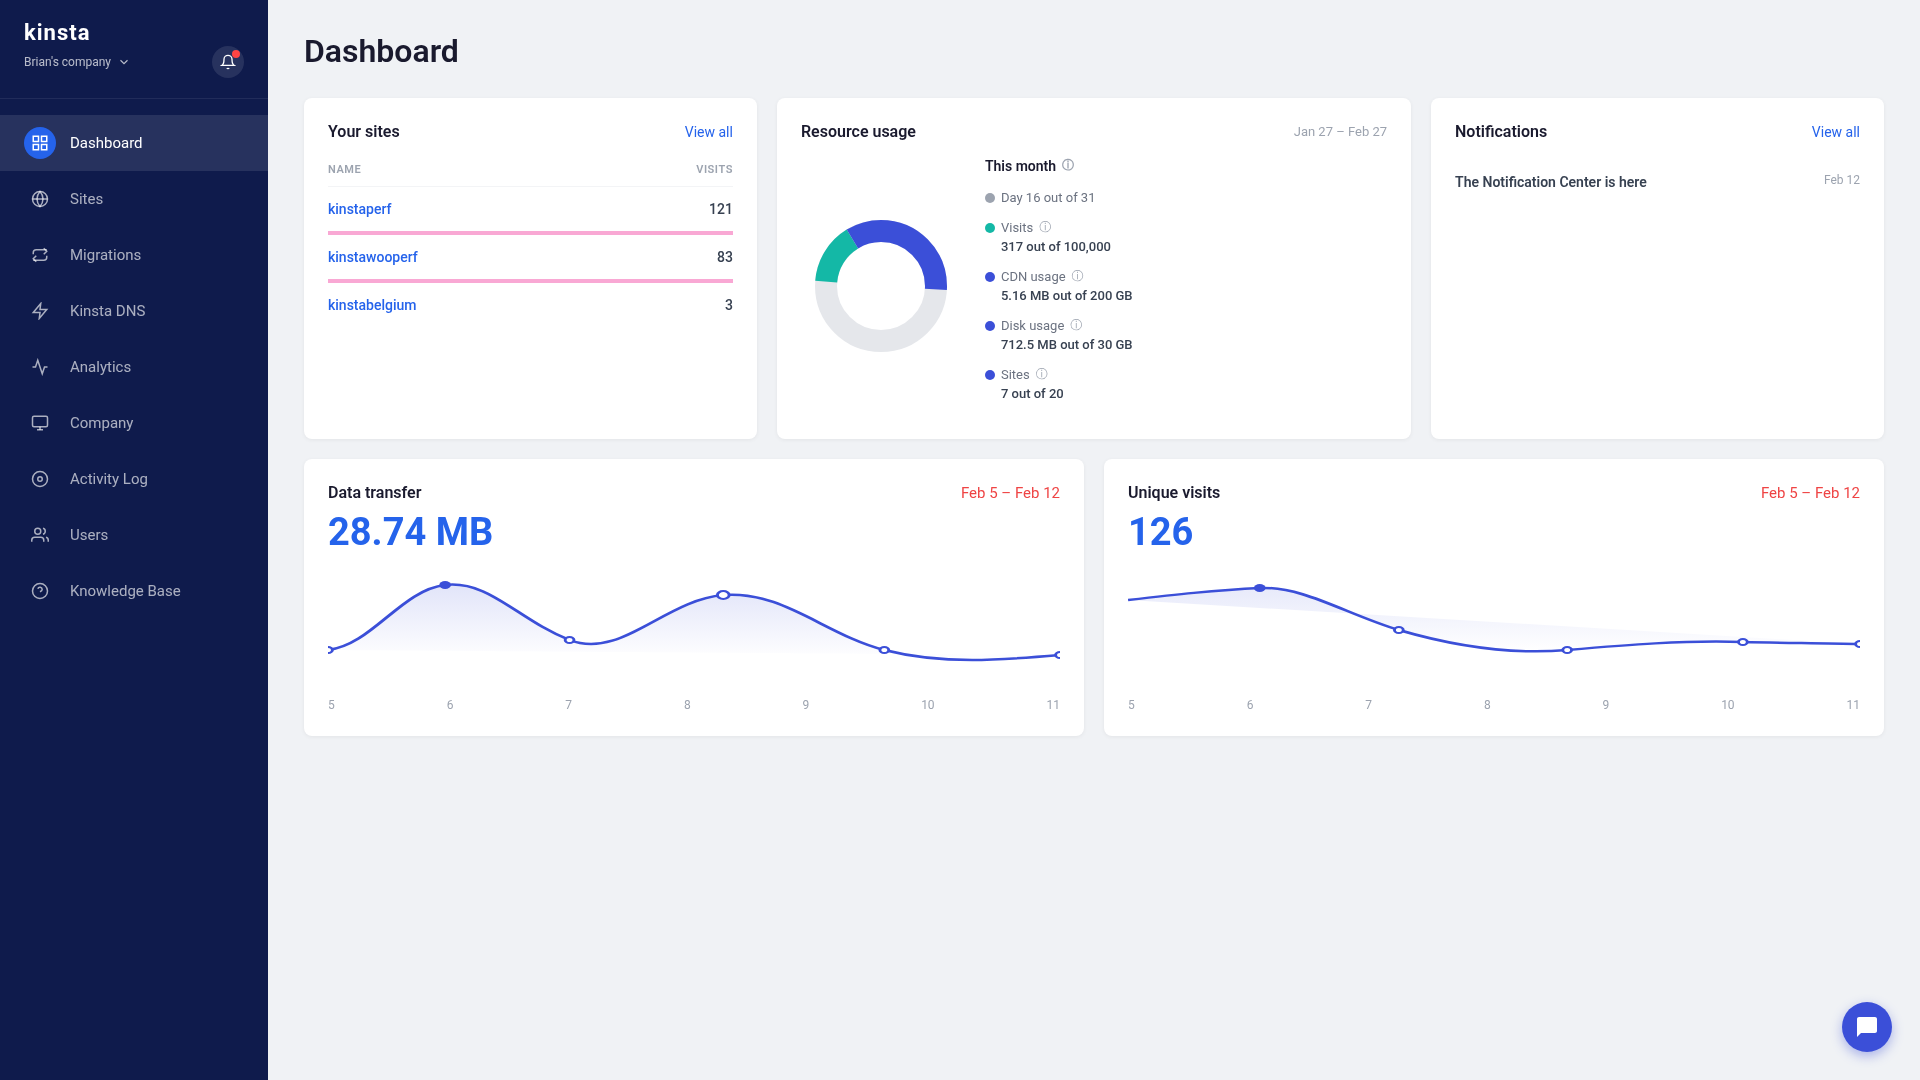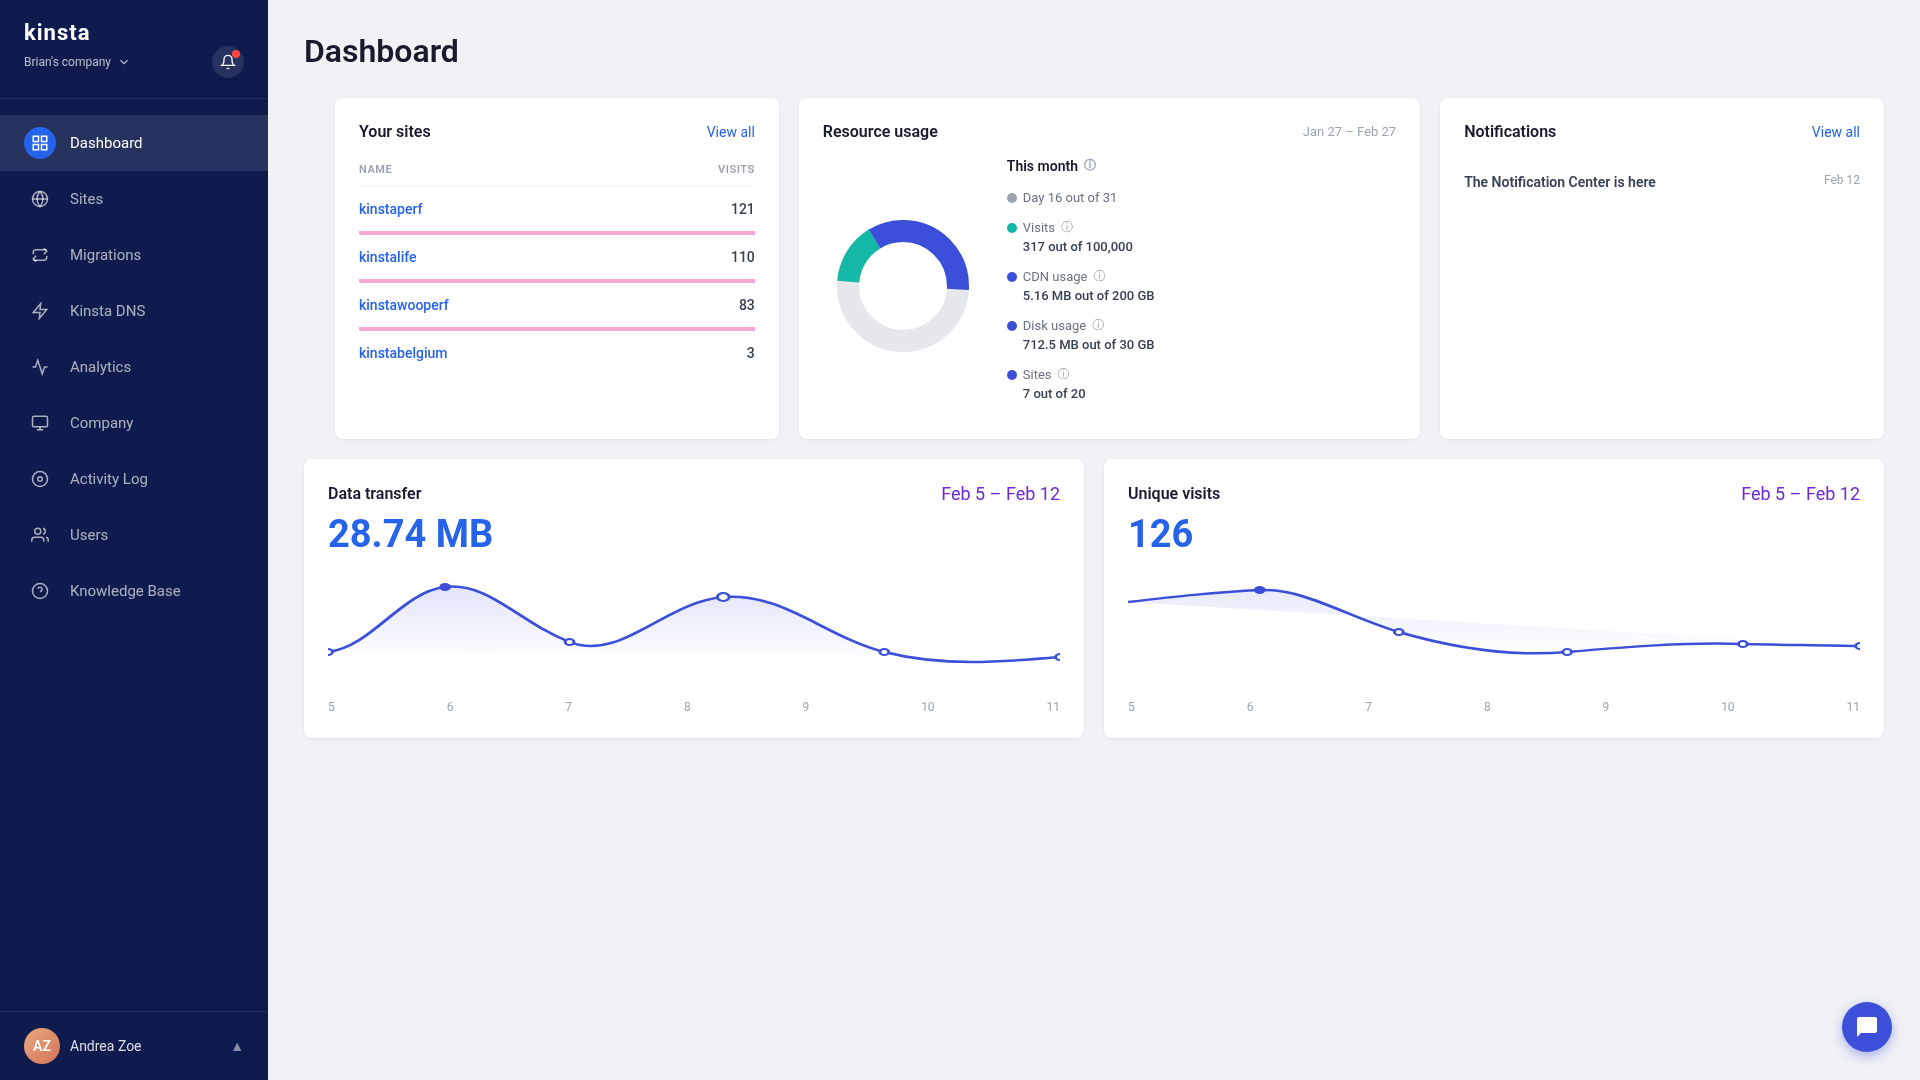--- a/index.html
+++ b/index.html
@@ -132,21 +132,20 @@
       color: #1a1a2e;
       margin-bottom: 28px;
     }
 
     
     .top-cards {
       display: grid;
       grid-template-columns: 1fr 1.4fr 1fr;
       gap: 20px;
       margin-bottom: 20px;
-      margin-left: 31px;
     }
     .card {
       background: white;
       border-radius: 8px;
       padding: 24px;
       box-shadow: 0 1px 4px rgba(0,0,0,0.06);
     }
     .card-header {
       display: flex;
       align-items: center;
@@ -235,21 +234,21 @@
       padding: 24px;
       box-shadow: 0 1px 4px rgba(0,0,0,0.06);
     }
     .bottom-card-header {
       display: flex;
       justify-content: space-between;
       align-items: center;
       margin-bottom: 8px;
     }
     .bottom-card-title { font-size: 16px; font-weight: 600; color: #1a1a2e; }
-    .bottom-card-date { font-size: 18px; color: #6d28d9; }
+    .bottom-card-date { font-size: 15px; color: #ef4444; }
     .big-number { font-size: 38px; font-weight: 700; color: #2563eb; margin: 8px 0 16px; }
     .chart-area { position: relative; height: 120px; width: 100%; }
 
     
     .line-chart-svg { width: 100%; height: 120px; }
 
     
     .x-labels {
       display: flex;
       justify-content: space-between;
@@ -383,27 +382,20 @@
       <svg width="18" height="18" viewBox="0 0 24 24" fill="none" stroke="currentColor" stroke-width="2">
             <circle cx="12" cy="12" r="10"></circle>
             <path d="M9.09 9a3 3 0 0 1 5.83 1c0 2-3 3-3 3"></path>
             <line x1="12" y1="17" x2="12.01" y2="17"></line>
           </svg>
     </div>
     <span>Knowledge Base</span>
   </div>
     </nav>
 
-  <div class="sidebar-footer">
-    <div class="sidebar-user">
-      <div class="avatar">AZ</div>
-      <span class="user-name">Andrea Zoe</span>
-    </div>
-    <span class="chevron-up">▲</span>
-  </div>
 </div>
 
 <div class="main">
   <h1 class="page-title">Dashboard</h1>
 
   <div class="top-cards">
 
     <div class="card">
       <div class="card-header">
         <span class="card-title">Your sites</span>
@@ -413,24 +405,20 @@
         <thead>
           <tr>
             <th>NAME</th>
             <th class="right">VISITS</th>
           </tr>
         </thead>
         <tbody id="sites-tbody">
         <tr>
     <td><a class="site-link">kinstaperf</a></td>
     <td class="right visits-count">121</td>
-  </tr>
-            <tr>
-    <td><a class="site-link">kinstalife</a></td>
-    <td class="right visits-count">110</td>
   </tr>
             <tr>
     <td><a class="site-link">kinstawooperf</a></td>
     <td class="right visits-count">83</td>
   </tr>
             <tr>
     <td><a class="site-link">kinstabelgium</a></td>
     <td class="right visits-count">3</td>
   </tr>
           </tbody>

